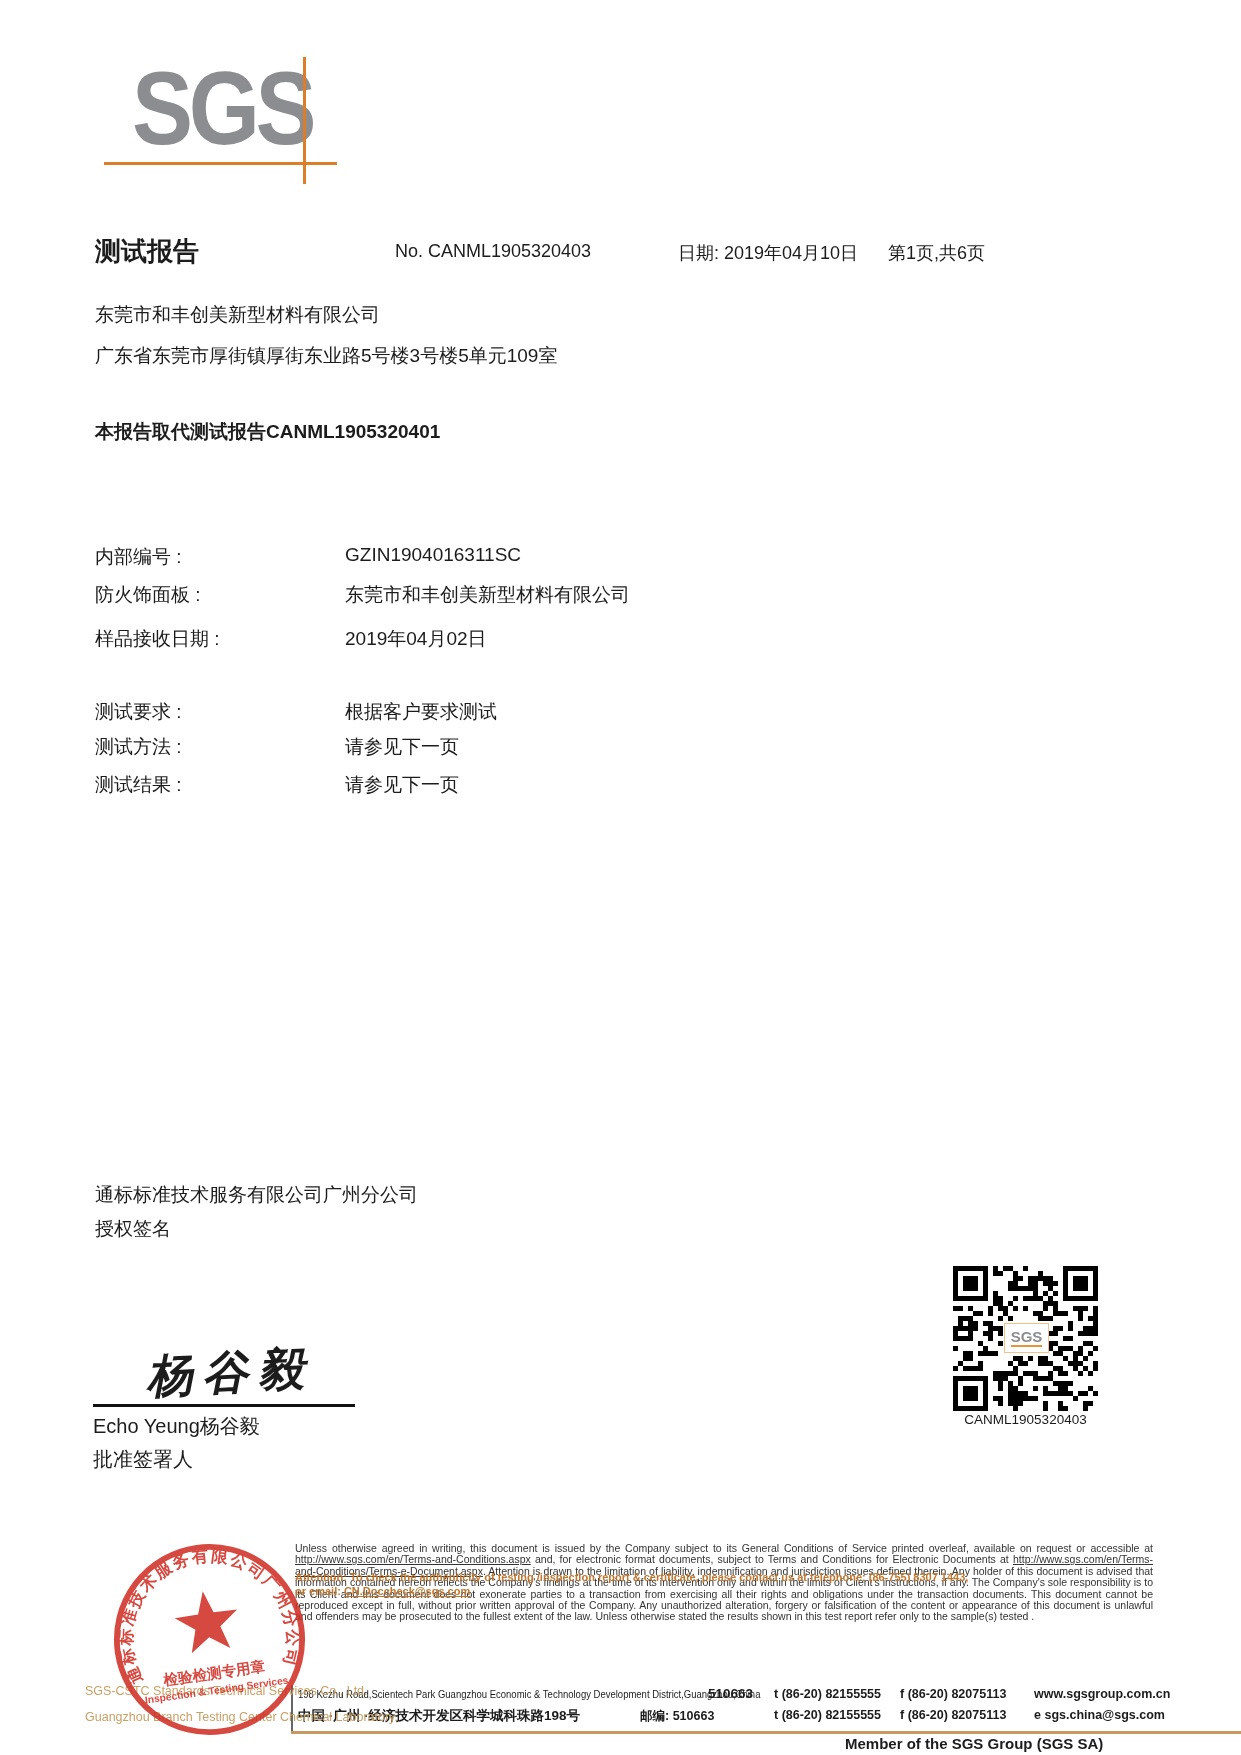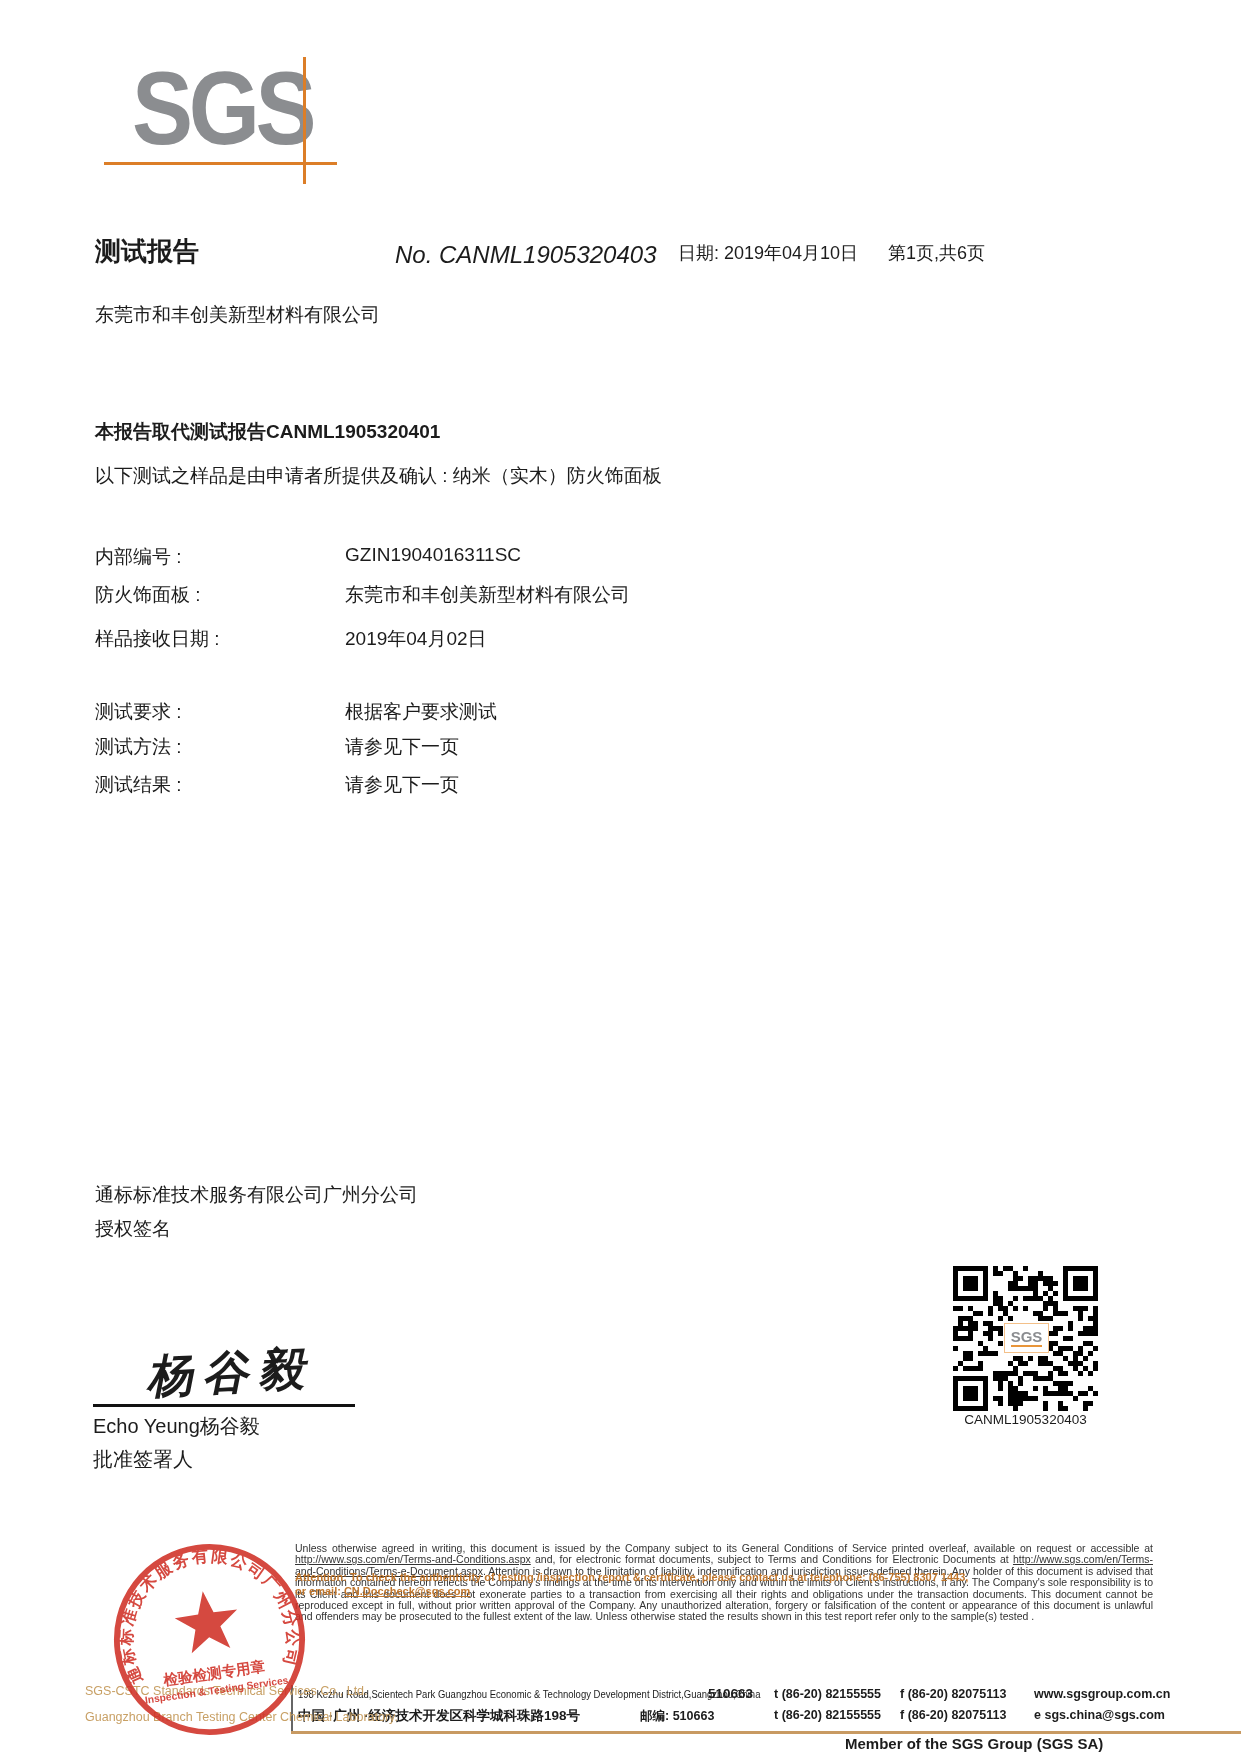--- a/index.html
+++ b/index.html
@@ -8,21 +8,21 @@
   .abs{position:absolute;}
 
   
   .sgs-logo{left:132px;top:56px;font-size:104px;font-weight:bold;line-height:1;color:#8b8d90;
             transform:scaleX(0.88);transform-origin:left top;letter-spacing:-5px;}
   .logo-hline{left:104px;top:162px;width:233px;height:3px;background:#dc7e28;}
   .logo-vline{left:303px;top:57px;width:3px;height:127px;background:#dc7e28;}
 
   
   .doc-title{left:95px;top:234px;font-size:26px;font-weight:bold;}
-  .report-no{left:395px;top:241px;font-size:24px;font-style:italic;}
+  .report-no{left:395px;top:241px;font-size:18px;}
   .report-date{left:678px;top:241px;font-size:18px;}
   .report-pages{left:888px;top:241px;font-size:18px;}
 
   .applicant-name{left:95px;top:302px;font-size:19px;}
   .applicant-address{left:95px;top:343px;font-size:19px;}
   .replace-note{left:95px;top:419px;font-size:19px;font-weight:bold;}
   .sample-note{left:95px;top:463px;font-size:19px;}
 
   .field-row{left:0;width:1241px;height:30px;}
   .field-label{position:absolute;left:95px;font-size:19px;}
@@ -83,23 +83,23 @@
   <div class="abs sgs-logo">SGS</div>
   <div class="abs logo-hline"></div>
   <div class="abs logo-vline"></div>
 
   <div class="abs doc-title">测试报告</div>
   <div class="abs report-no">No. CANML1905320403</div>
   <div class="abs report-date">日期: 2019年04月10日</div>
   <div class="abs report-pages">第1页,共6页</div>
 
   <div class="abs applicant-name">东莞市和丰创美新型材料有限公司</div>
+  <div class="abs applicant-address">广东省东莞市厚街镇厚街东业路5号楼3号楼5单元109室</div>
 
   <div class="abs replace-note">本报告取代测试报告CANML1905320401</div>
-  <div class="abs sample-note">以下测试之样品是由申请者所提供及确认 : 纳米（实木）防火饰面板</div>
 
   <div class="abs field-row" style="top:544px">
     <span class="field-label">内部编号 :</span>
     <span class="field-value">GZIN1904016311SC</span>
   </div>
   <div class="abs field-row" style="top:582px">
     <span class="field-label">防火饰面板 :</span>
     <span class="field-value">东莞市和丰创美新型材料有限公司</span>
   </div>
   <div class="abs field-row" style="top:626px">

